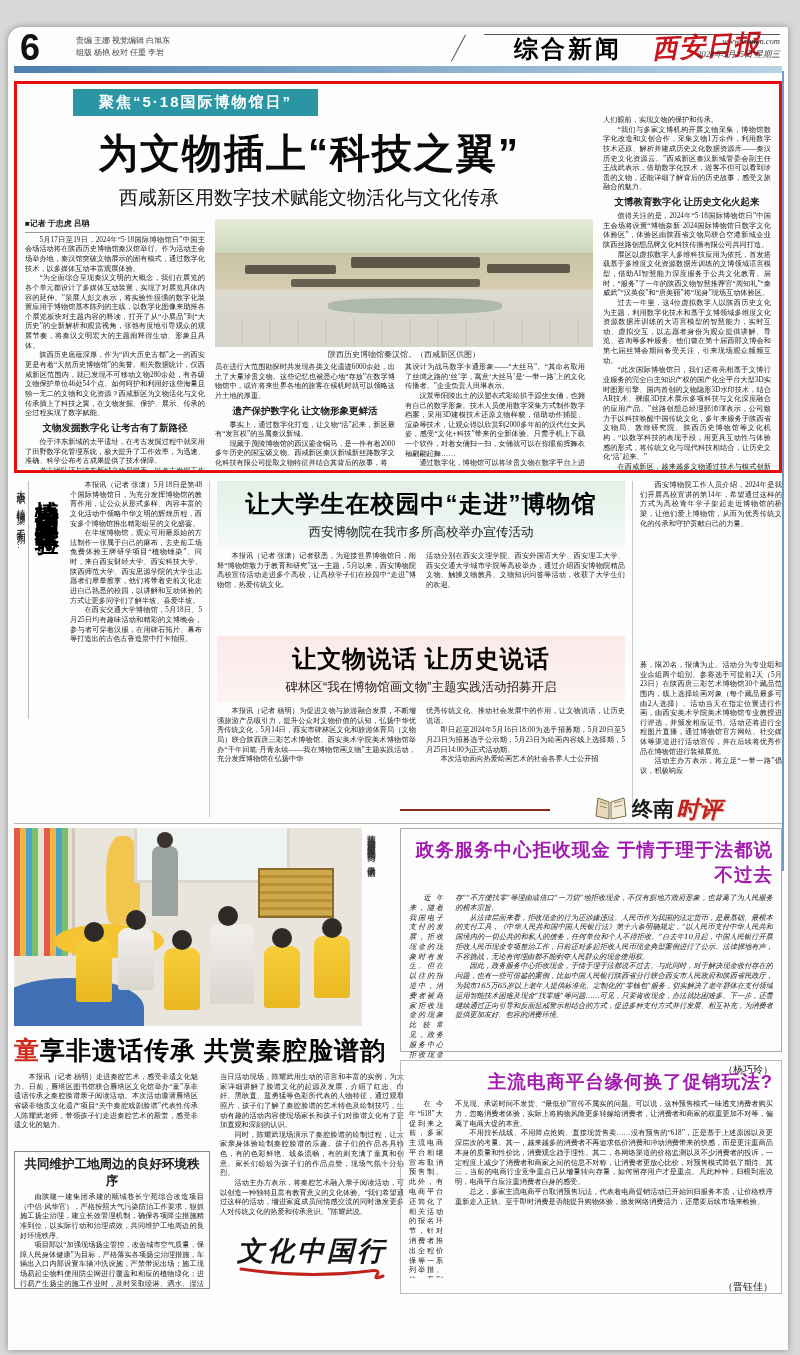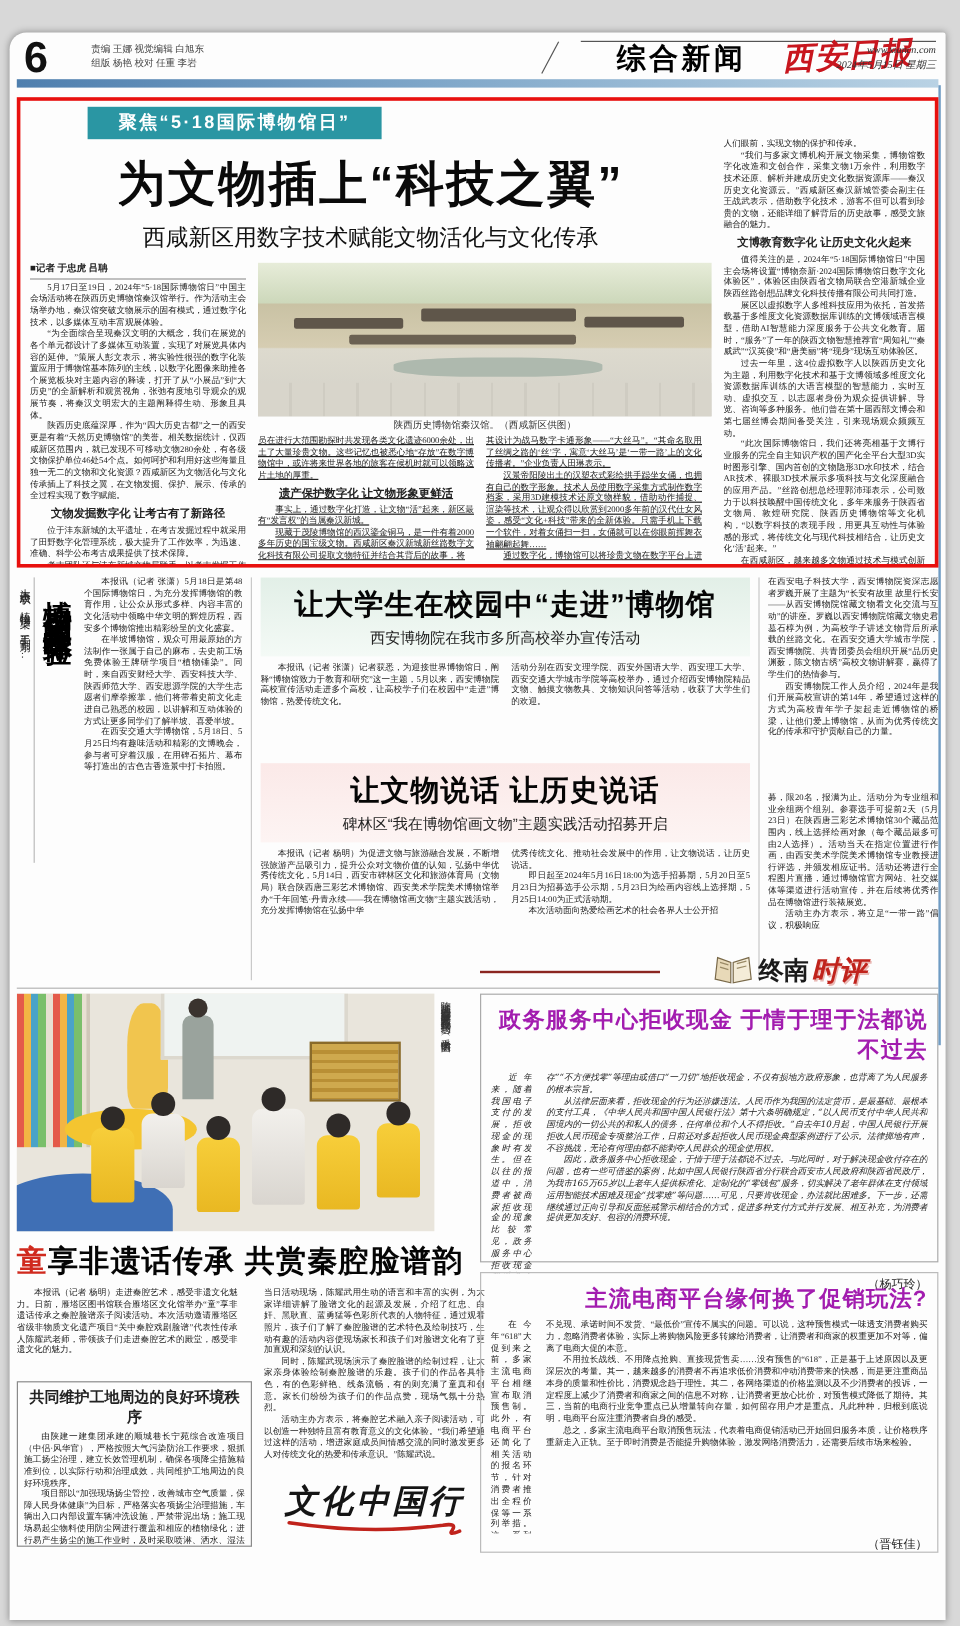--- a/index.html
+++ b/index.html
@@ -32,21 +32,21 @@
   .midarea{width:378px;}
   .photo1{width:100%;height:128px;position:relative;overflow:hidden;background:linear-gradient(#e7ecd9 0%,#cdd8bb 26%,#c9c2a4 27%,#d6cdb2 55%,#dddace 56%,#d2d0c8 100%);}
   .ph-roof{position:absolute;background:#5f564a;border-radius:2px;}
   .ph-b1{left:8%;top:36%;width:24%;height:7%;}
   .ph-b2{left:36%;top:30%;width:34%;height:8%;}
   .ph-b3{left:72%;top:35%;width:22%;height:7%;}
   .ph-b4{left:20%;top:47%;width:50%;height:6%;background:#6b6152;}
   .ph-pool{position:absolute;left:30%;top:62%;width:46%;height:12%;background:#aeb9ae;border-radius:40%;}
   .ph-path{position:absolute;left:0;top:78%;width:100%;height:22%;background:repeating-linear-gradient(90deg,#d8d5cb 0 26px,#cfccc2 26px 28px);}
   .caption{font-size:8px;color:#333;text-align:center;margin:2px 0 3px;}
-  .cols23{display:flex;gap:10px;height:104px;overflow:hidden;text-decoration:underline;}
+  .cols23{display:flex;gap:10px;height:104px;overflow:hidden;}
   .fcol p,.lst p{margin:0;}
   .p{text-indent:2em;}
   .c{text-indent:0;}
   .h{font:bold 9.5px "Liberation Sans",sans-serif;text-align:center;text-indent:0;margin:3px 0 !important;}
   .b{font-weight:bold;text-indent:0;border-bottom:1px solid #999;padding-bottom:2px;margin-bottom:3px !important;font-size:8px;}
   .fcol-4{height:404px;}
   
   .mid{margin-top:8px;height:336px;display:flex;gap:7px;overflow:hidden;}
   .vdiv{width:1px;background:#c9c9c9;}
   .midleft{width:188px;font-size:7.2px;line-height:1.34;text-align:justify;overflow:hidden;}
@@ -239,21 +239,20 @@
             <p class="p">即日起至2024年5月16日18:00为选手招募期，5月20日至5月23日为招募选手公示期，5月23日为绘画内容线上选择期，5月25日14:00为正式活动期。</p>
             <p class="p">本次活动面向热爱绘画艺术的社会各界人士公开招</p>
           </div>
       </div>
     </div>
     <div class="vdiv"></div>
 
     <div class="midright">
       <div class="blk1 lst">
 
-      <p class="c">在西安电子科技大学，西安博物院资深志愿者罗巍开展了主题为“长安有故里 故里行长安——从西安博物院馆藏文物看文化交流与互动”的讲座。罗巍以西安博物院馆藏文物史君墓石椁为例，为高校学子讲述文物背后所承载的丝路文化。在西安交通大学城市学院，西安博物院、共青团委员会组织开展“品历史渊薮，陈文物古绣”高校文物讲解赛，赢得了学生们的热情参与。</p>
           <p class="p">西安博物院工作人员介绍，2024年是我们开展高校宣讲的第14年，希望通过这样的方式为高校青年学子架起走近博物馆的桥梁，让他们爱上博物馆，从而为优秀传统文化的传承和守护贡献自己的力量。</p>
         </div>
       <div class="blk2 lst">
 
       <p class="c">募，限20名，报满为止。活动分为专业组和业余组两个组别。参赛选手可提前2天（5月23日）在陕西唐三彩艺术博物馆30个藏品范围内，线上选择绘画对象（每个藏品最多可由2人选择）。活动当天在指定位置进行作画，由西安美术学院美术博物馆专业教授进行评选，并颁发相应证书。活动还将进行全程图片直播，通过博物馆官方网站、社交媒体等渠道进行活动宣传，并在后续将优秀作品在博物馆进行装裱展览。</p>
           <p class="p">活动主办方表示，将立足“一带一路”倡议，积极响应</p>
         </div>
     </div>
   </div>
 

